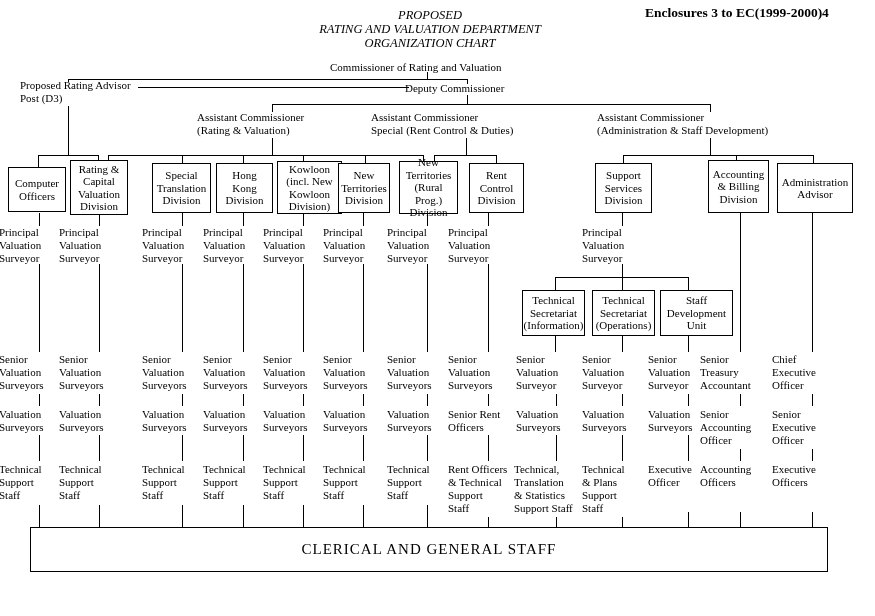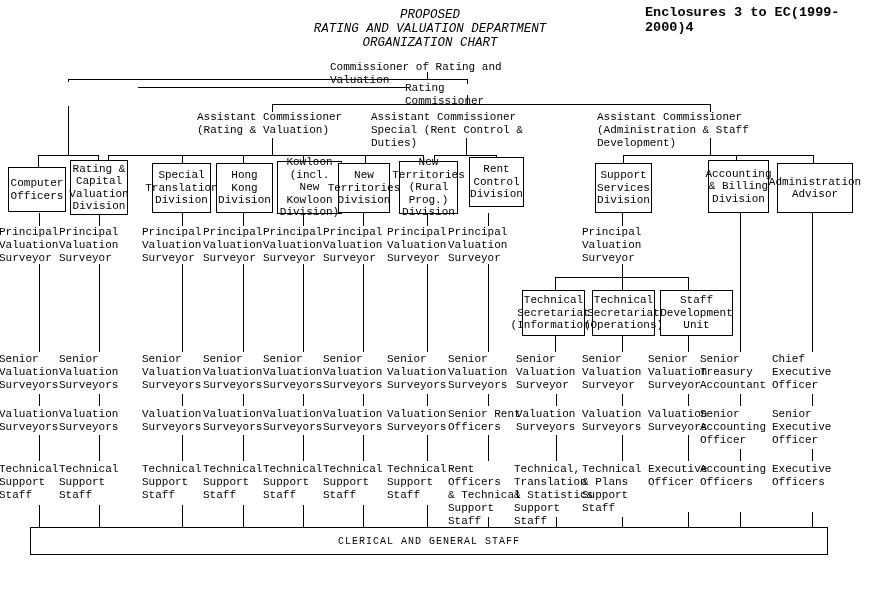--- a/index.html
+++ b/index.html
@@ -1,29 +1,29 @@
 <!DOCTYPE html>
 <html><head>
 <meta charset="utf-8">
 <style>
   html,body{margin:0;padding:0;background:#fff;}
   #chart{position:relative;width:875px;height:616px;background:#ffffff;color:#000;
-         font-family:Liberation Mono, monospace;overflow:hidden;}
+         font-family:Liberation Serif, serif;overflow:hidden;}
   .lbl{position:absolute;white-space:pre-line;
        font-size:11px;line-height:13px;}
   .box{position:absolute;border:1px solid #000;display:flex;align-items:center;
        justify-content:center;text-align:center;white-space:pre-line;
        font-size:11px;line-height:12.5px;box-sizing:border-box;background:#fff;}
   .title{position:absolute;left:230px;top:8px;width:400px;text-align:center;
          font-style:italic;font-size:12.5px;line-height:14px;white-space:pre-line;}
   .enclosure{position:absolute;left:645px;top:5px;width:228px;font-weight:bold;
              font-size:13.5px;}
-  .clerical{position:absolute;left:30px;top:527px;width:798px;height:28px;
+  .clerical{position:absolute;left:30px;top:527px;width:798px;height:45px;
             border:1px solid #000;display:flex;align-items:center;justify-content:center;
-            font-size:10px;letter-spacing:1px;box-sizing:border-box;}
+            font-size:15px;letter-spacing:1px;box-sizing:border-box;}
   svg.wires{position:absolute;left:0;top:0;}
   svg.wires line{stroke:#000;stroke-width:1;shape-rendering:crispEdges;}
 </style>
 </head>
 <body>
 
 <div id="chart">
 
   <svg class="wires" width="875" height="616">
 
@@ -135,21 +135,23 @@
     <line x1="740" y1="512" x2="740" y2="527"></line>
     <line x1="812" y1="512" x2="812" y2="527"></line>
   </svg>
 
   <div class="title">PROPOSED
 RATING AND VALUATION DEPARTMENT
 ORGANIZATION CHART</div>
   <div class="enclosure">Enclosures 3 to EC(1999-2000)4</div>
 
   <div class="lbl" style="left:330px;top:61px;width:200px">Commissioner of Rating and Valuation</div>
-  <div class="lbl" style="left:405px;top:82px;width:122px">Rating Commissioner</div>
+  <div class="lbl" style="left:405px;top:82px;width:122px">Deputy Commissioner</div>
+  <div class="lbl" style="left:20px;top:79px;width:120px">Proposed Rating Advisor
+Post (D3)</div>
   <div class="lbl" style="left:197px;top:111px;width:150px">Assistant Commissioner
 (Rating &amp; Valuation)</div>
   <div class="lbl" style="left:371px;top:111px;width:190px">Assistant Commissioner
 Special (Rent Control &amp; Duties)</div>
   <div class="lbl" style="left:597px;top:111px;width:230px">Assistant Commissioner
 (Administration &amp; Staff Development)</div>
 
   <div class="box" style="left:8px;top:167px;width:58px;height:45px">Computer
 Officers</div>
   <div class="box" style="left:70px;top:160px;width:58px;height:55px">Rating &amp;
@@ -166,21 +168,21 @@
 (incl. New
 Kowloon
 Division)</div>
   <div class="box" style="left:338px;top:163px;width:52px;height:50px">New
 Territories
 Division</div>
   <div class="box" style="left:399px;top:161px;width:59px;height:53px">New
 Territories
 (Rural Prog.)
 Division</div>
-  <div class="box" style="left:469px;top:157px;width:55px;height:50px">Rent
+  <div class="box" style="left:469px;top:163px;width:55px;height:50px">Rent
 Control
 Division</div>
   <div class="box" style="left:595px;top:163px;width:57px;height:50px">Support
 Services
 Division</div>
   <div class="box" style="left:708px;top:160px;width:61px;height:53px">Accounting
 &amp; Billing
 Division</div>
   <div class="box" style="left:777px;top:163px;width:76px;height:50px">Administration
 Advisor</div>

